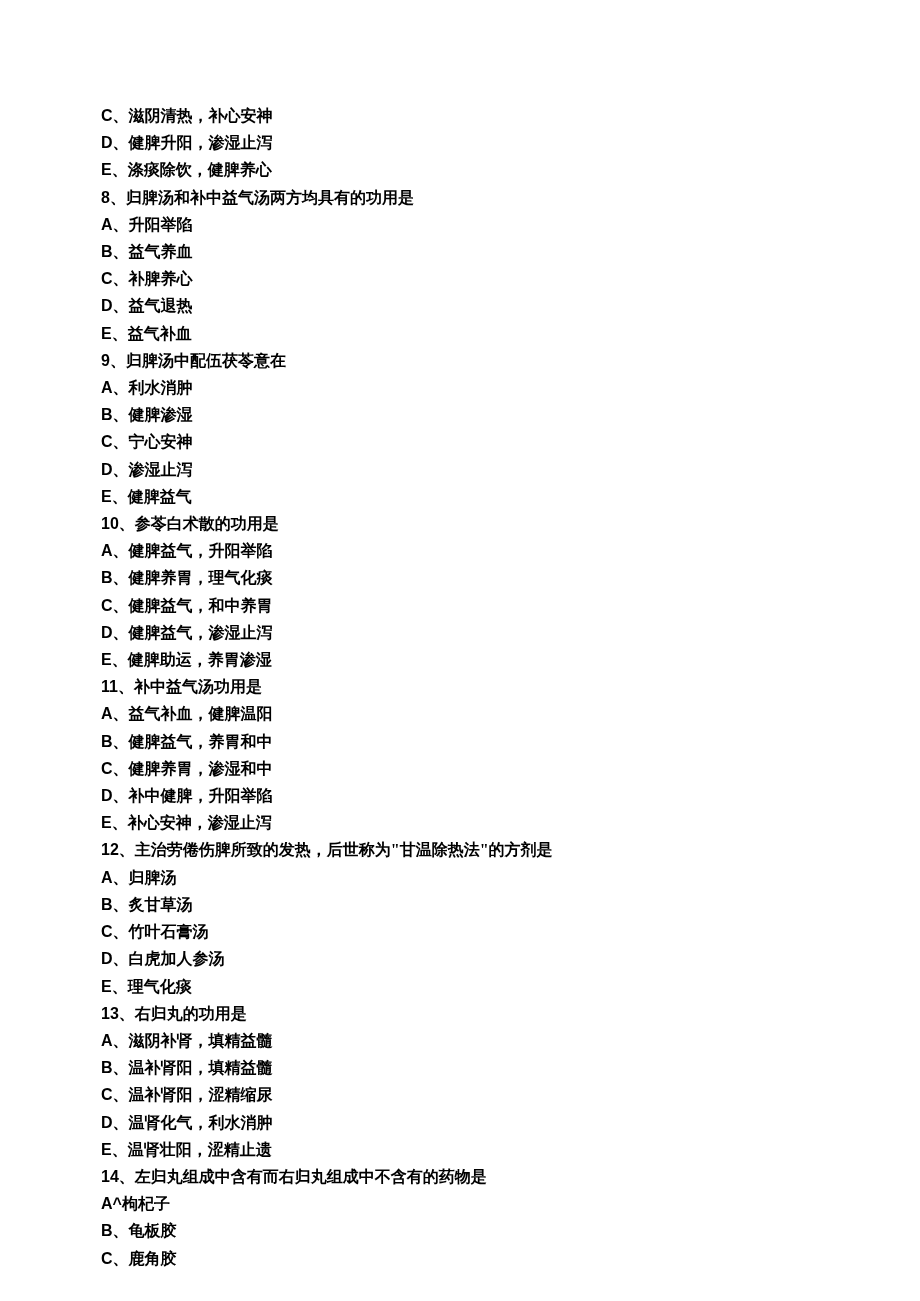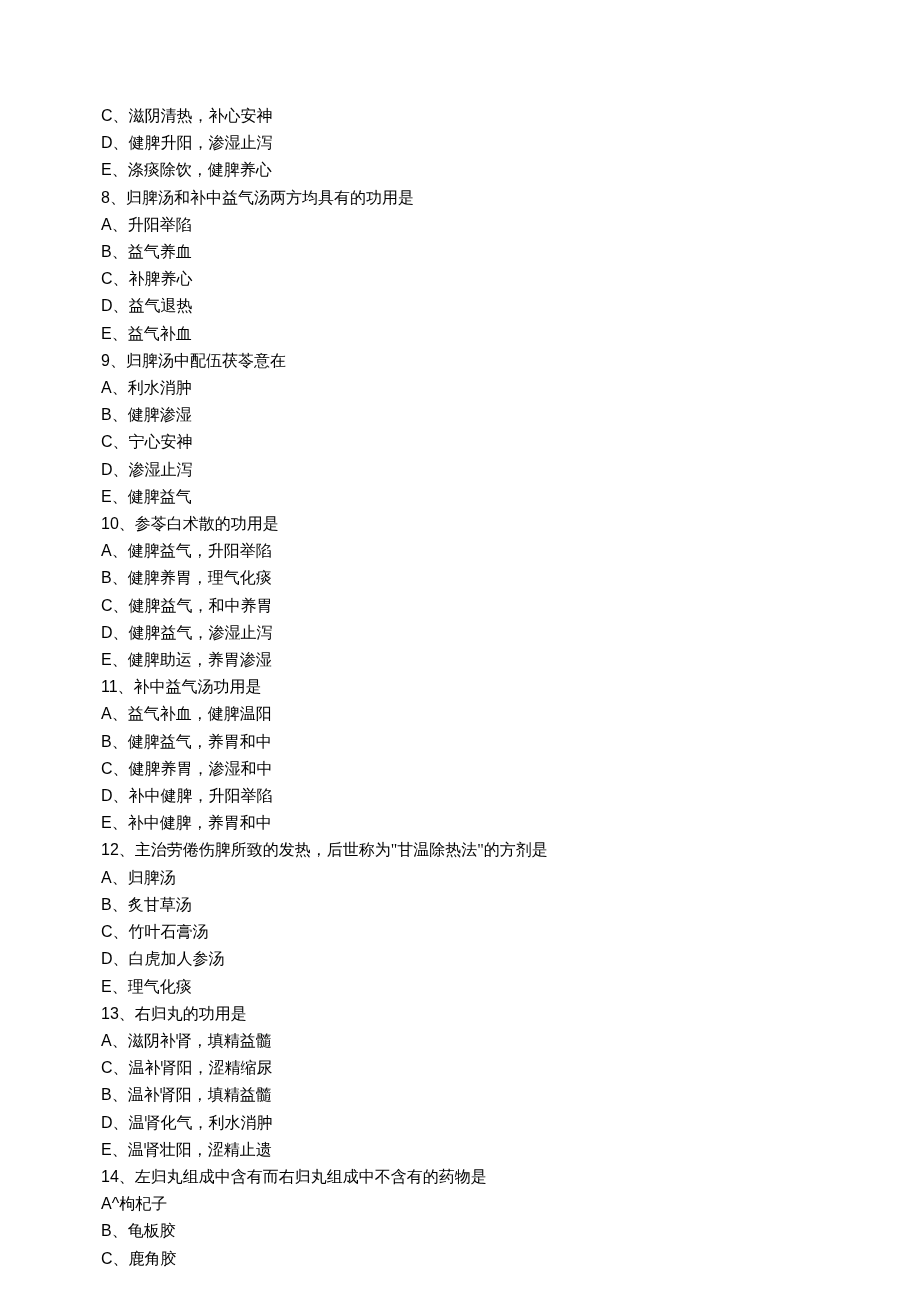--- a/index.html
+++ b/index.html
@@ -8,20 +8,21 @@
     background: #ffffff;
     width: 920px;
   }
   .page {
     padding: 102px 0 0 101px;
     width: 720px;
     font-family: "SimSun", "宋体", serif;
     font-size: 16px;
     color: #000000;
     line-height: 27.2px;
+    font-weight: bold;
   }
   .line {
     white-space: nowrap;
   }
   .label {
     font-family: Arial, "Helvetica Neue", Helvetica, sans-serif;
     font-size: 16px;
   }
   .cn {
     font-family: "SimSun", "宋体", serif;
@@ -51,30 +52,30 @@
     <div class="line"><span class="label">A</span><span class="cn">、</span><span class="cn">健脾益气，升阳举陷</span></div>
     <div class="line"><span class="label">B</span><span class="cn">、</span><span class="cn">健脾养胃，理气化痰</span></div>
     <div class="line"><span class="label">C</span><span class="cn">、</span><span class="cn">健脾益气，和中养胃</span></div>
     <div class="line"><span class="label">D</span><span class="cn">、</span><span class="cn">健脾益气，渗湿止泻</span></div>
     <div class="line"><span class="label">E</span><span class="cn">、</span><span class="cn">健脾助运，养胃渗湿</span></div>
     <div class="line"><span class="label">11</span><span class="cn">、</span><span class="cn">补中益气汤功用是</span></div>
     <div class="line"><span class="label">A</span><span class="cn">、</span><span class="cn">益气补血，健脾温阳</span></div>
     <div class="line"><span class="label">B</span><span class="cn">、</span><span class="cn">健脾益气，养胃和中</span></div>
     <div class="line"><span class="label">C</span><span class="cn">、</span><span class="cn">健脾养胃，渗湿和中</span></div>
     <div class="line"><span class="label">D</span><span class="cn">、</span><span class="cn">补中健脾，升阳举陷</span></div>
-    <div class="line"><span class="label">E</span><span class="cn">、</span><span class="cn">补中健脾，养胃和中</span></div>
+    <div class="line"><span class="label">E</span><span class="cn">、</span><span class="cn">补心安神，渗湿止泻</span></div>
     <div class="line"><span class="label">12</span><span class="cn">、</span><span class="cn">主治劳倦伤脾所致的发热，后世称为"甘温除热法"的方剂是</span></div>
     <div class="line"><span class="label">A</span><span class="cn">、</span><span class="cn">归脾汤</span></div>
     <div class="line"><span class="label">B</span><span class="cn">、</span><span class="cn">炙甘草汤</span></div>
     <div class="line"><span class="label">C</span><span class="cn">、</span><span class="cn">竹叶石膏汤</span></div>
     <div class="line"><span class="label">D</span><span class="cn">、</span><span class="cn">白虎加人参汤</span></div>
     <div class="line"><span class="label">E</span><span class="cn">、</span><span class="cn">理气化痰</span></div>
     <div class="line"><span class="label">13</span><span class="cn">、</span><span class="cn">右归丸的功用是</span></div>
     <div class="line"><span class="label">A</span><span class="cn">、</span><span class="cn">滋阴补肾，填精益髓</span></div>
+    <div class="line"><span class="label">B</span><span class="cn">、</span><span class="cn">温补肾阳，填精益髓</span></div>
     <div class="line"><span class="label">C</span><span class="cn">、</span><span class="cn">温补肾阳，涩精缩尿</span></div>
-    <div class="line"><span class="label">B</span><span class="cn">、</span><span class="cn">温补肾阳，填精益髓</span></div>
     <div class="line"><span class="label">D</span><span class="cn">、</span><span class="cn">温肾化气，利水消肿</span></div>
     <div class="line"><span class="label">E</span><span class="cn">、</span><span class="cn">温肾壮阳，涩精止遗</span></div>
     <div class="line"><span class="label">14</span><span class="cn">、</span><span class="cn">左归丸组成中含有而右归丸组成中不含有的药物是</span></div>
     <div class="line"><span class="label">A^</span><span class="cn"></span><span class="cn">枸杞子</span></div>
     <div class="line"><span class="label">B</span><span class="cn">、</span><span class="cn">龟板胶</span></div>
     <div class="line"><span class="label">C</span><span class="cn">、</span><span class="cn">鹿角胶</span></div>
   </div>
 
 </body></html>

